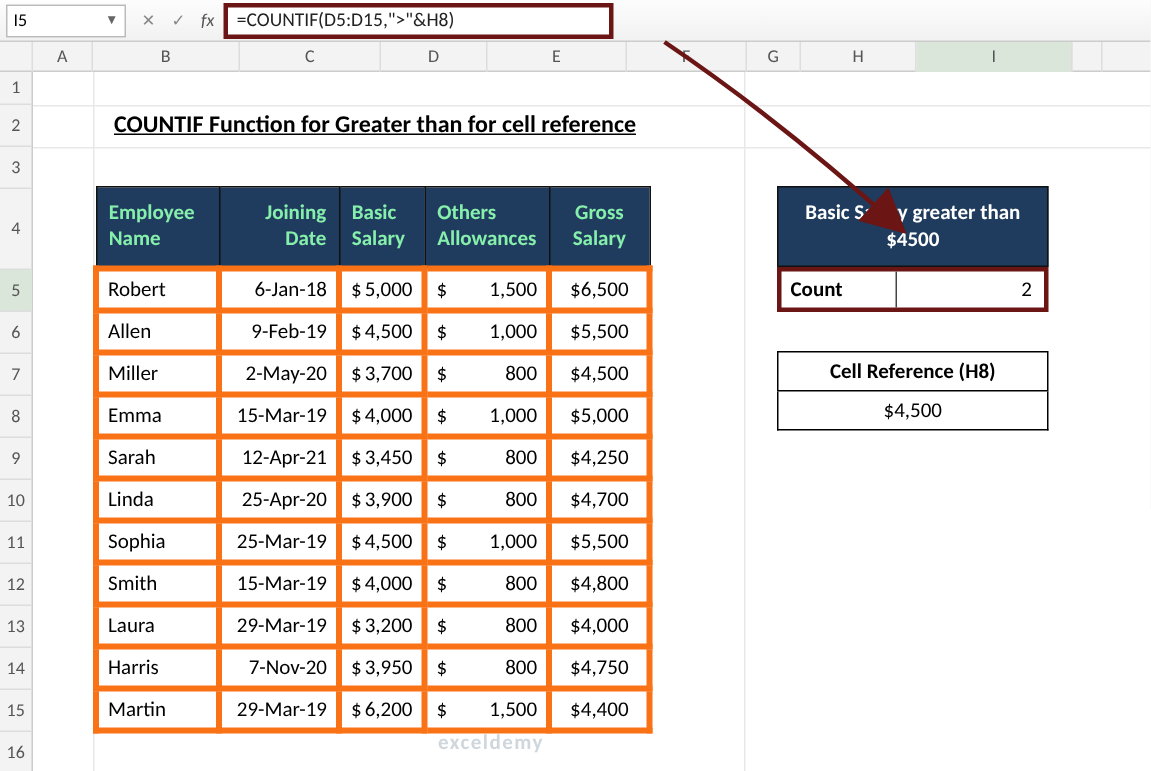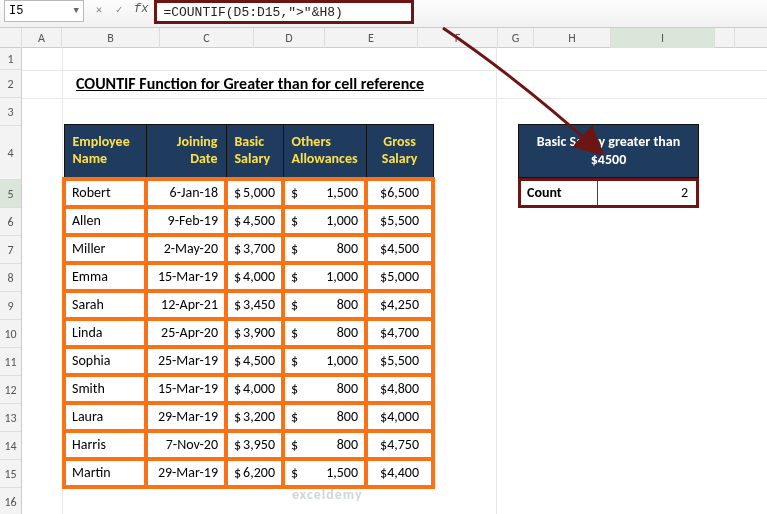--- a/index.html
+++ b/index.html
@@ -1,37 +1,37 @@
 <!DOCTYPE html>
 <html><head>
 <meta charset="utf-8">
 <style>
 * { box-sizing: border-box; margin: 0; padding: 0; }
 body { font-family: Calibri, Arial, sans-serif; font-size: 14px; background: #f0f0f0; width: 767px; height: 514px; overflow: hidden; position: relative; }
-.toolbar { background: linear-gradient(#fdfdfd, #f1f1f1); border-bottom: 1px solid #ccc; height: 28px; display: flex; align-items: flex-start; padding: 0 4px; font-family: Liberation Mono, monospace; }
+.toolbar { background: linear-gradient(#fdfdfd, #f1f1f1); border-bottom: 1px solid #ccc; height: 28px; display: flex; align-items: center; padding: 0 4px; }
 .namebox { display: flex; align-items: center; background: #fff; border: 1px solid #bbb; height: 22px; width: 80px; padding: 0 4px; font-size: 12px; justify-content: space-between; }
 .namebox .chev { font-size: 9px; color: #666; }
 .fx-group { display: flex; align-items: center; margin-left: 6px; gap: 2px; }
 .fx-btn { width: 18px; height: 18px; color: #888; font-size: 11px; display: flex; align-items: center; justify-content: center; cursor: default; }
 .fx-label { font-style: italic; font-size: 12px; color: #555; margin-left: 4px; margin-right: 4px; }
 .formula-bar { background: #fff; border: 3px solid #6b1515; height: 24px; flex: 0 0 260px; display: flex; align-items: center; padding: 0 6px; font-size: 13px; color: #222; margin-left: 2px; position: relative; }
 .sheet { position: absolute; top: 28px; left: 0; right: 0; bottom: 0; background: #fff; }
 .colhead { display: grid; grid-template-columns: 22px 40px 98px 94px 71px 93px 80px 36px 77px 104px 20px; height: 20px; background: #f3f3f3; border-bottom: 1px solid #ccc; }
 .colhead div { border-right: 1px solid #ddd; font-size: 12px; color: #555; text-align: center; line-height: 20px; }
 .colhead .sel { background: #d9e6d9; }
 .rows { position: absolute; top: 20px; left: 0; right: 0; bottom: 0; }
 .rowhead { position: absolute; left: 0; top: 0; width: 22px; background: #f3f3f3; border-right: 1px solid #ccc; }
 .rowhead div { height: 28px; border-bottom: 1px solid #ddd; font-size: 12px; color: #555; text-align: center; line-height: 28px; }
 .rowhead .r1 { height: 22px; line-height: 22px; }
 .rowhead .r4 { height: 54px; line-height: 54px; }
 .rowhead .sel { background: #d9e6d9; }
 .grid { position: absolute; left: 22px; top: 0; right: 0; bottom: 0; }
 .title { position: absolute; left: 54px; top: 26px; font-weight: bold; font-size: 16px; text-decoration: underline; }
 .table1 { position: absolute; left: 40px; top: 76px; border-collapse: collapse; }
-.table1 th { background: #1f3c5e; color: #fde047; font-weight: bold; text-align: left; padding: 6px 8px; border: 1px solid #111; font-size: 14px; height: 54px; vertical-align: middle; line-height: 1.2; }
+.table1 th { background: #1f3c5e; color: #86efac; font-weight: bold; text-align: left; padding: 6px 8px; border: 1px solid #111; font-size: 14px; height: 54px; vertical-align: middle; line-height: 1.2; }
 .table1 td { border: 4px solid #f97316; padding: 0 6px; font-size: 14px; height: 28px; }
 .table1 .name { width: 82px; }
 .table1 .date { width: 80px; text-align: right; }
 .table1 .sal { width: 57px; }
 .table1 .allow { width: 79px; }
 .table1 .gross { width: 67px; text-align: center; }
 .money { display: flex; justify-content: space-between; }
 .box2 { position: absolute; left: 496px; top: 76px; width: 181px; }
 .box2 .hdr { background: #1f3c5e; color: #fff; text-align: center; font-weight: bold; padding: 8px 4px; border: 1px solid #111; height: 54px; line-height: 1.3; }
 .box2 .row { display: flex; border: 3px solid #6b1515; height: 30px; }
@@ -306,20 +306,24 @@
       </table>
 
       <div class="box2">
         <div class="hdr">Basic Salary greater than $4500</div>
         <div class="row">
           <div class="lbl">Count</div>
           <div class="val">2</div>
         </div>
       </div>
 
+      <div class="box3">
+        <div class="hdr">Cell Reference (H8)</div>
+        <div class="val">$4,500</div>
+      </div>
 
       <div class="watermark">exceldemy</div>
     </div>
   </div>
 </div>
 
 <svg class="arrow-svg" width="767" height="514">
   <defs>
       <marker id="ah" markerWidth="10" markerHeight="10" refX="8" refY="5" orient="auto">
     <path d="M0,0 L10,5 L0,10 z" fill="#6b1515"></path>

